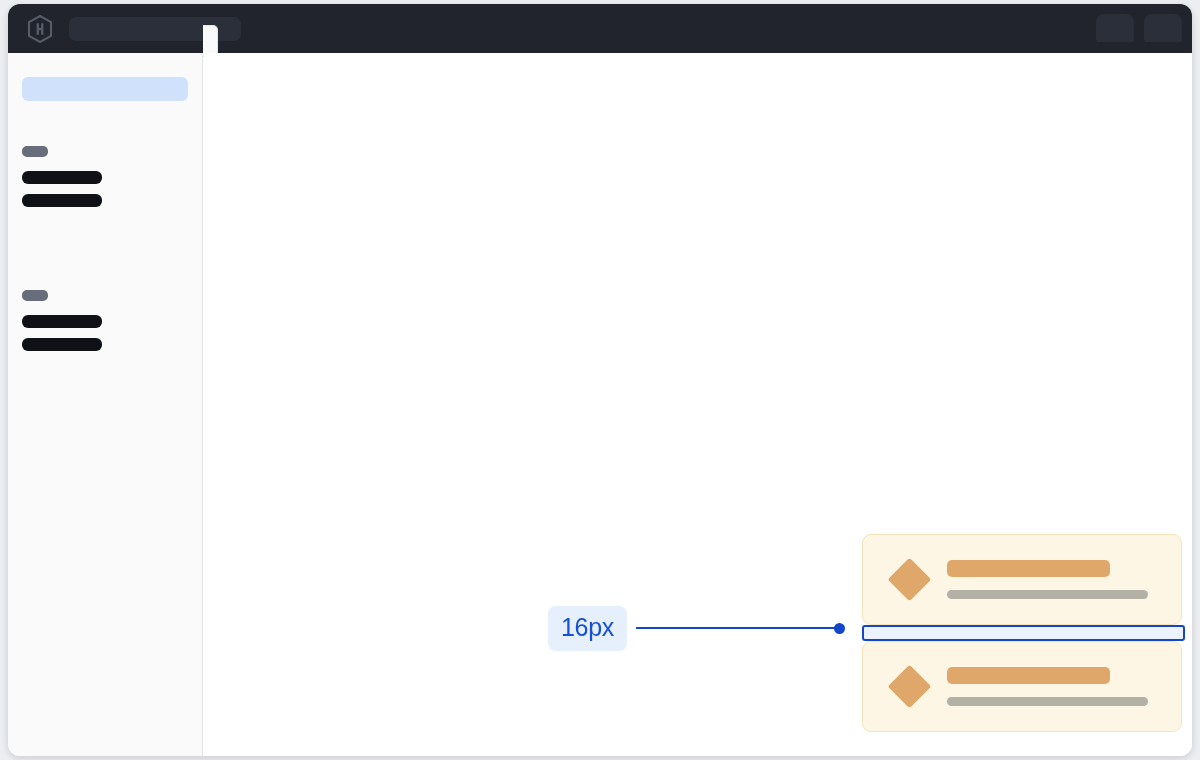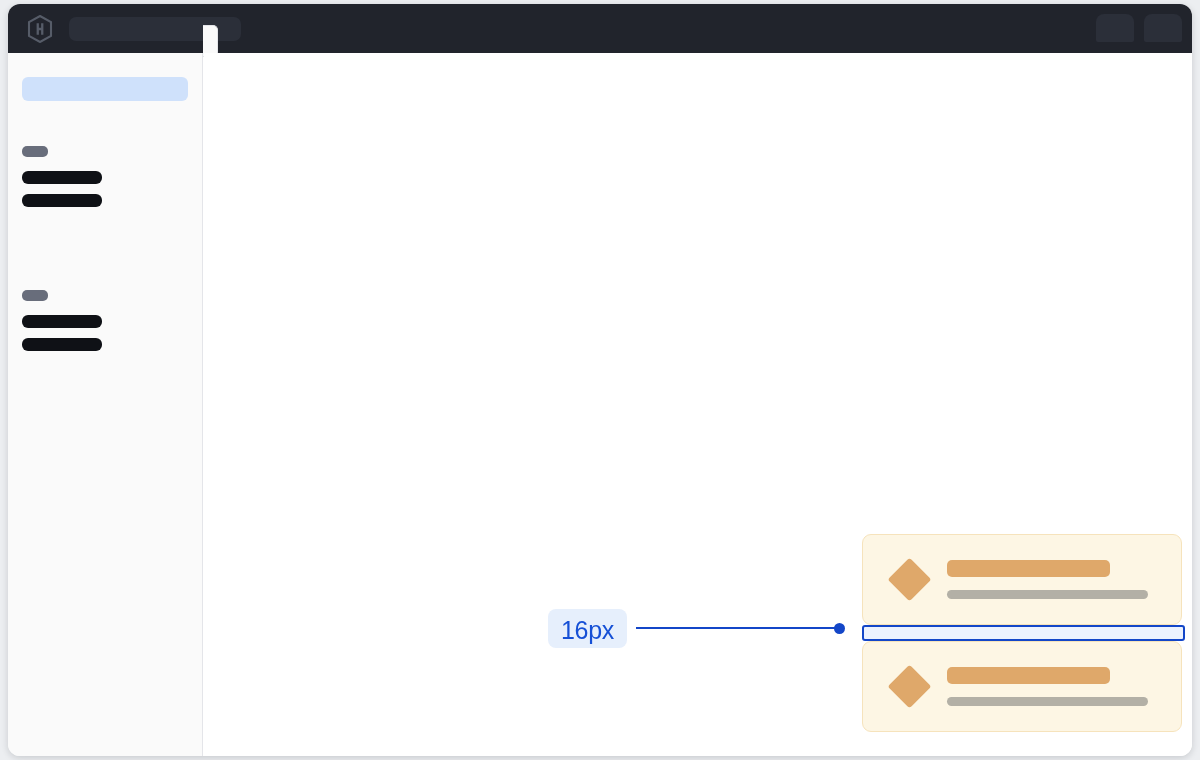--- a/index.html
+++ b/index.html
@@ -188,21 +188,21 @@
     align-items: center;
     height: 44px;
   }
 
   #measure-badge {
     background: #e6effc;
     color: #1650d6;
     font-size: 25px;
     line-height: 1;
     font-weight: 400;
-    padding: 9px 13px 5px 13px;
+    padding: 9px 13px 11px 13px;
     border-radius: 8px;
     letter-spacing: -0.3px;
   }
 
   #measure-leader {
     width: 200px;
     height: 2px;
     background: #1346c8;
     margin-left: 9px;
   }

